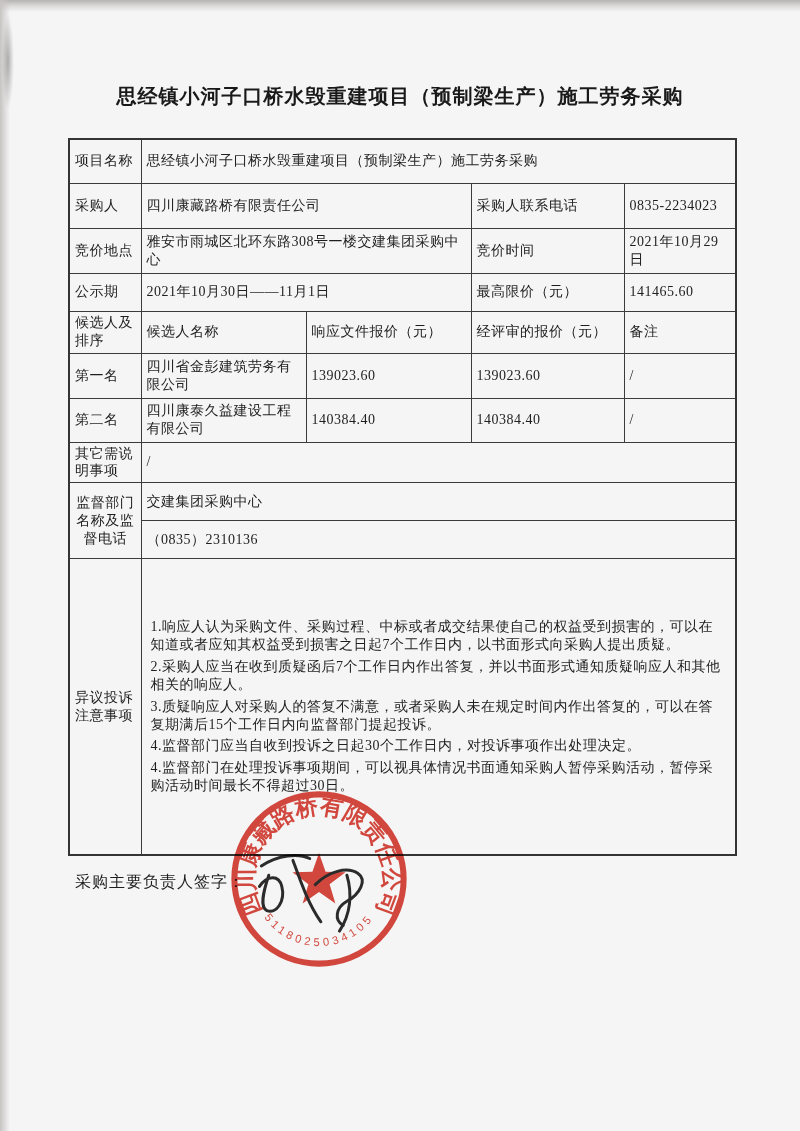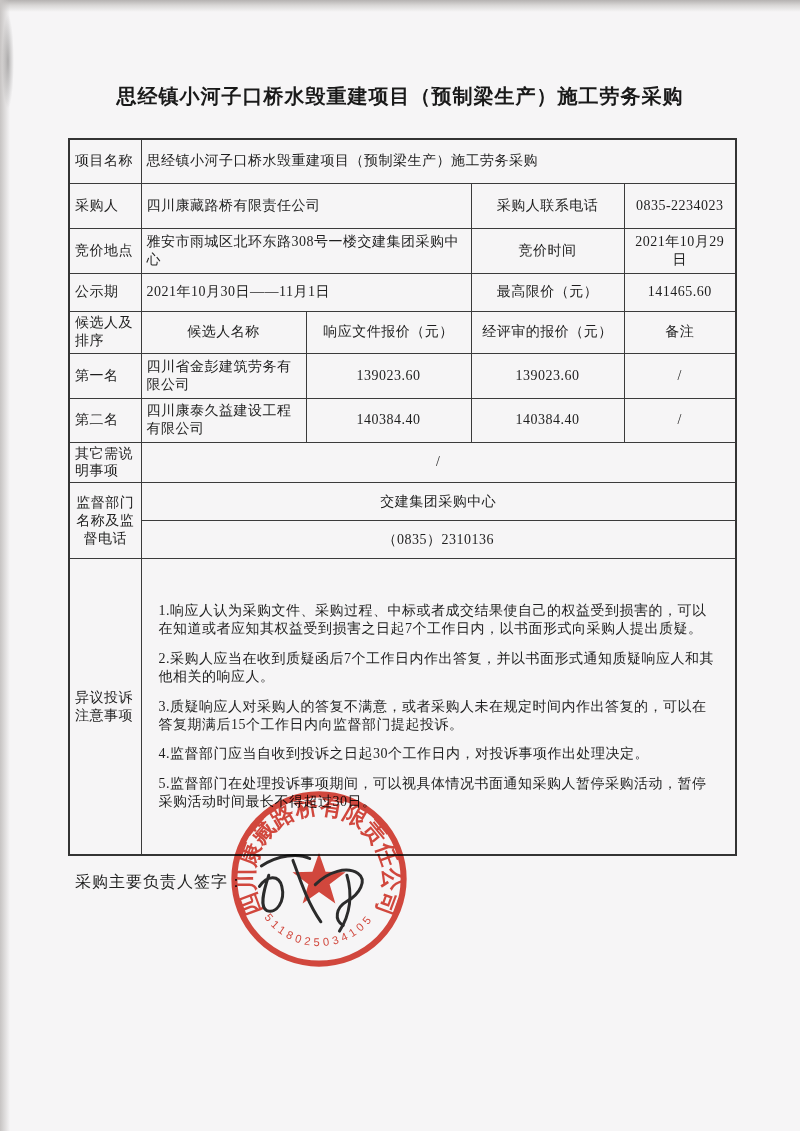--- a/index.html
+++ b/index.html
@@ -20,24 +20,24 @@
   .doc-title{position:absolute;top:84px;left:0;width:800px;text-align:center;
     font-family:"Liberation Sans","DejaVu Sans",sans-serif;font-weight:bold;
     font-size:20px;line-height:25px;letter-spacing:1px;color:#191919;}
 
   table.main{position:absolute;top:138px;left:68px;width:667px;
     border-collapse:collapse;table-layout:fixed;font-size:14px;
     border:2px solid #343434;background:transparent;}
   table.main td{border:1px solid #3b3b3b;vertical-align:middle;
     padding:2px 5px;line-height:1.28;letter-spacing:.5px;word-break:break-all;}
   td.lbl{text-align:left;padding:2px 4px;}
-  td.ctr{text-align:center;padding:2px 3px;}
+  td.ctr{text-align:left;padding:2px 3px;}
   td.sup-lbl{text-align:center;padding:2px 3px;}
   td.obj-cell{padding:6px 8px 6px 6px;line-height:1.36;letter-spacing:.2px;}
-  td.obj-cell p{margin:12px;}
+  td.obj-cell p{margin:4px;}
 
   .r-project{height:44px;} .r-purchaser{height:45px;} .r-place{height:45px;}
   .r-period{height:38px;}  .r-chead{height:42px;}    .r-c1{height:45px;margin-left:36px;}
   .r-c2{height:44px;margin-left:44px;}      .r-other{height:39px;}    .r-sup1{height:38px;}
   .r-sup2{height:38px;}    .r-obj{height:296px;}
 
   .sign-line{position:absolute;top:872px;left:75px;font-size:16px;letter-spacing:1px;}
 
   .seal{position:absolute;left:226px;top:786px;width:186px;height:186px;
     mix-blend-mode:multiply;opacity:.93;}
@@ -116,21 +116,21 @@
   <tr class="r-sup2">
     <td class="ctr" colspan="4">（0835）2310136</td>
   </tr>
   <tr class="r-obj">
     <td class="lbl">异议投诉注意事项</td>
     <td class="obj-cell" colspan="4">
       <p>1.响应人认为采购文件、采购过程、中标或者成交结果使自己的权益受到损害的，可以在知道或者应知其权益受到损害之日起7个工作日内，以书面形式向采购人提出质疑。</p>
       <p>2.采购人应当在收到质疑函后7个工作日内作出答复，并以书面形式通知质疑响应人和其他相关的响应人。</p>
       <p>3.质疑响应人对采购人的答复不满意，或者采购人未在规定时间内作出答复的，可以在答复期满后15个工作日内向监督部门提起投诉。</p>
       <p>4.监督部门应当自收到投诉之日起30个工作日内，对投诉事项作出处理决定。</p>
-      <p>5.监督部门在处理投诉事项期间，可以视具体情况书面通知采购人暂停采购活动，暂停采购活动时间最长不得超过30日。</p>
+      <p>4.监督部门在处理投诉事项期间，可以视具体情况书面通知采购人暂停采购活动，暂停采购活动时间最长不得超过30日。</p>
     </td>
   </tr>
 </tbody>
   </table>
 
 <div class="sign-line">采购主要负责人签字：</div>
 
 <svg class="seal" viewBox="0 0 200 200">
   <defs>
     <path id="sealArcTop" d="M 42.7,140.2 A 70,70 0 1 1 157.3,140.2" fill="none"></path>

